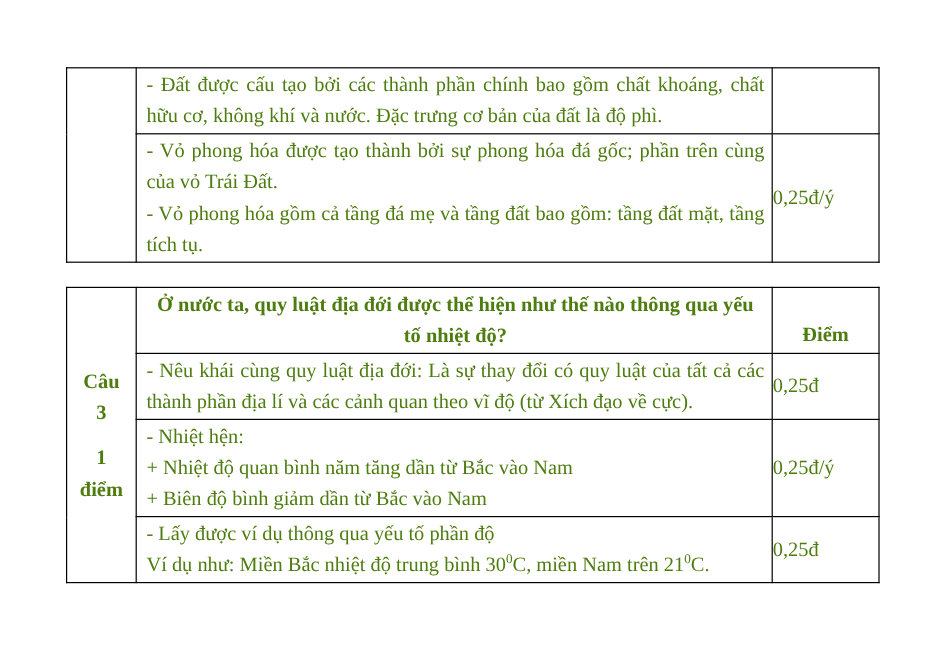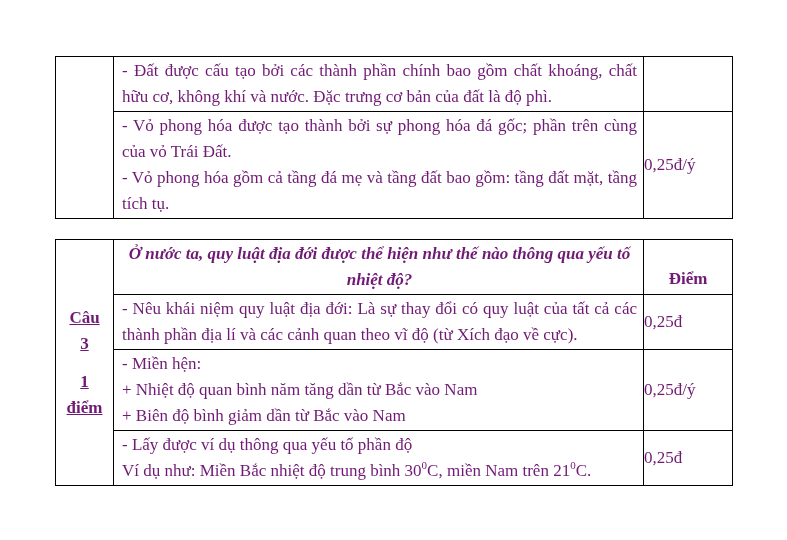--- a/index.html
+++ b/index.html
@@ -8,21 +8,21 @@
     background: #ffffff;
   }
   .page {
     position: relative;
     width: 787px;
     height: 540px;
     background: #ffffff;
     overflow: hidden;
     font-family: "Liberation Serif", "DejaVu Serif", serif;
     font-size: 17px;
-    color: #701a75;
+    color: #4d7c0f;
   }
   table.tbl {
     position: absolute;
     left: 55px;
     border-collapse: collapse;
     table-layout: fixed;
     width: 677px;
   }
   .tbl-top { top: 56px; }
   .tbl-bottom { top: 239px; }
@@ -57,33 +57,31 @@
     font-weight: bold;
     padding-bottom: 2px;
     line-height: 26px;
   }
   .header-cell { vertical-align: middle; }
   .q-text {
     font-weight: bold;
     text-align: center;
     line-height: 26px;
     padding: 0 4px;
-    font-style: italic;
   }
   .label-cell {
     text-align: center;
     vertical-align: middle;
     font-weight: bold;
   }
   .label-stack {
     display: flex;
     flex-direction: column;
     align-items: center;
     row-gap: 12px;
-    text-decoration: underline;
   }
   .label-group div { line-height: 26px; }
   sup.deg {
     font-size: 11px;
     line-height: 0;
     vertical-align: super;
   }
 </style>
 </head>
 <body>
@@ -140,29 +138,29 @@
         </td>
         <td class="content-cell header-cell">
           <div class="q-text">Ở nước ta, quy luật địa đới được thể hiện như thế nào thông qua yếu tố nhiệt độ?</div>
         </td>
         <td class="points-header">
           <span>Điểm</span>
         </td>
       </tr>
       <tr class="h53">
         <td class="content-cell">
-          <p class="para">- Nêu khái niệm quy luật địa đới: Là sự thay đổi có quy luật của tất cả các thành phần địa lí và các cảnh quan theo vĩ độ (từ Xích đạo về cực).</p>
+          <p class="para">- Nêu khái cùng quy luật địa đới: Là sự thay đổi có quy luật của tất cả các thành phần địa lí và các cảnh quan theo vĩ độ (từ Xích đạo về cực).</p>
         </td>
         <td class="score-cell">
           <span>0,25đ</span>
         </td>
       </tr>
       <tr class="h77">
         <td class="content-cell">
-          <p class="para">- Miền hện:</p>
+          <p class="para">- Nhiệt hện:</p>
           <p class="para">+ Nhiệt độ quan bình năm tăng dần từ Bắc vào Nam</p>
           <p class="para">+ Biên độ bình giảm dần từ Bắc vào Nam</p>
         </td>
         <td class="score-cell">
           <span>0,25đ/ý</span>
         </td>
       </tr>
       <tr class="h53">
         <td class="content-cell">
           <p class="para">- Lấy được ví dụ thông qua yếu tố phần độ</p>

